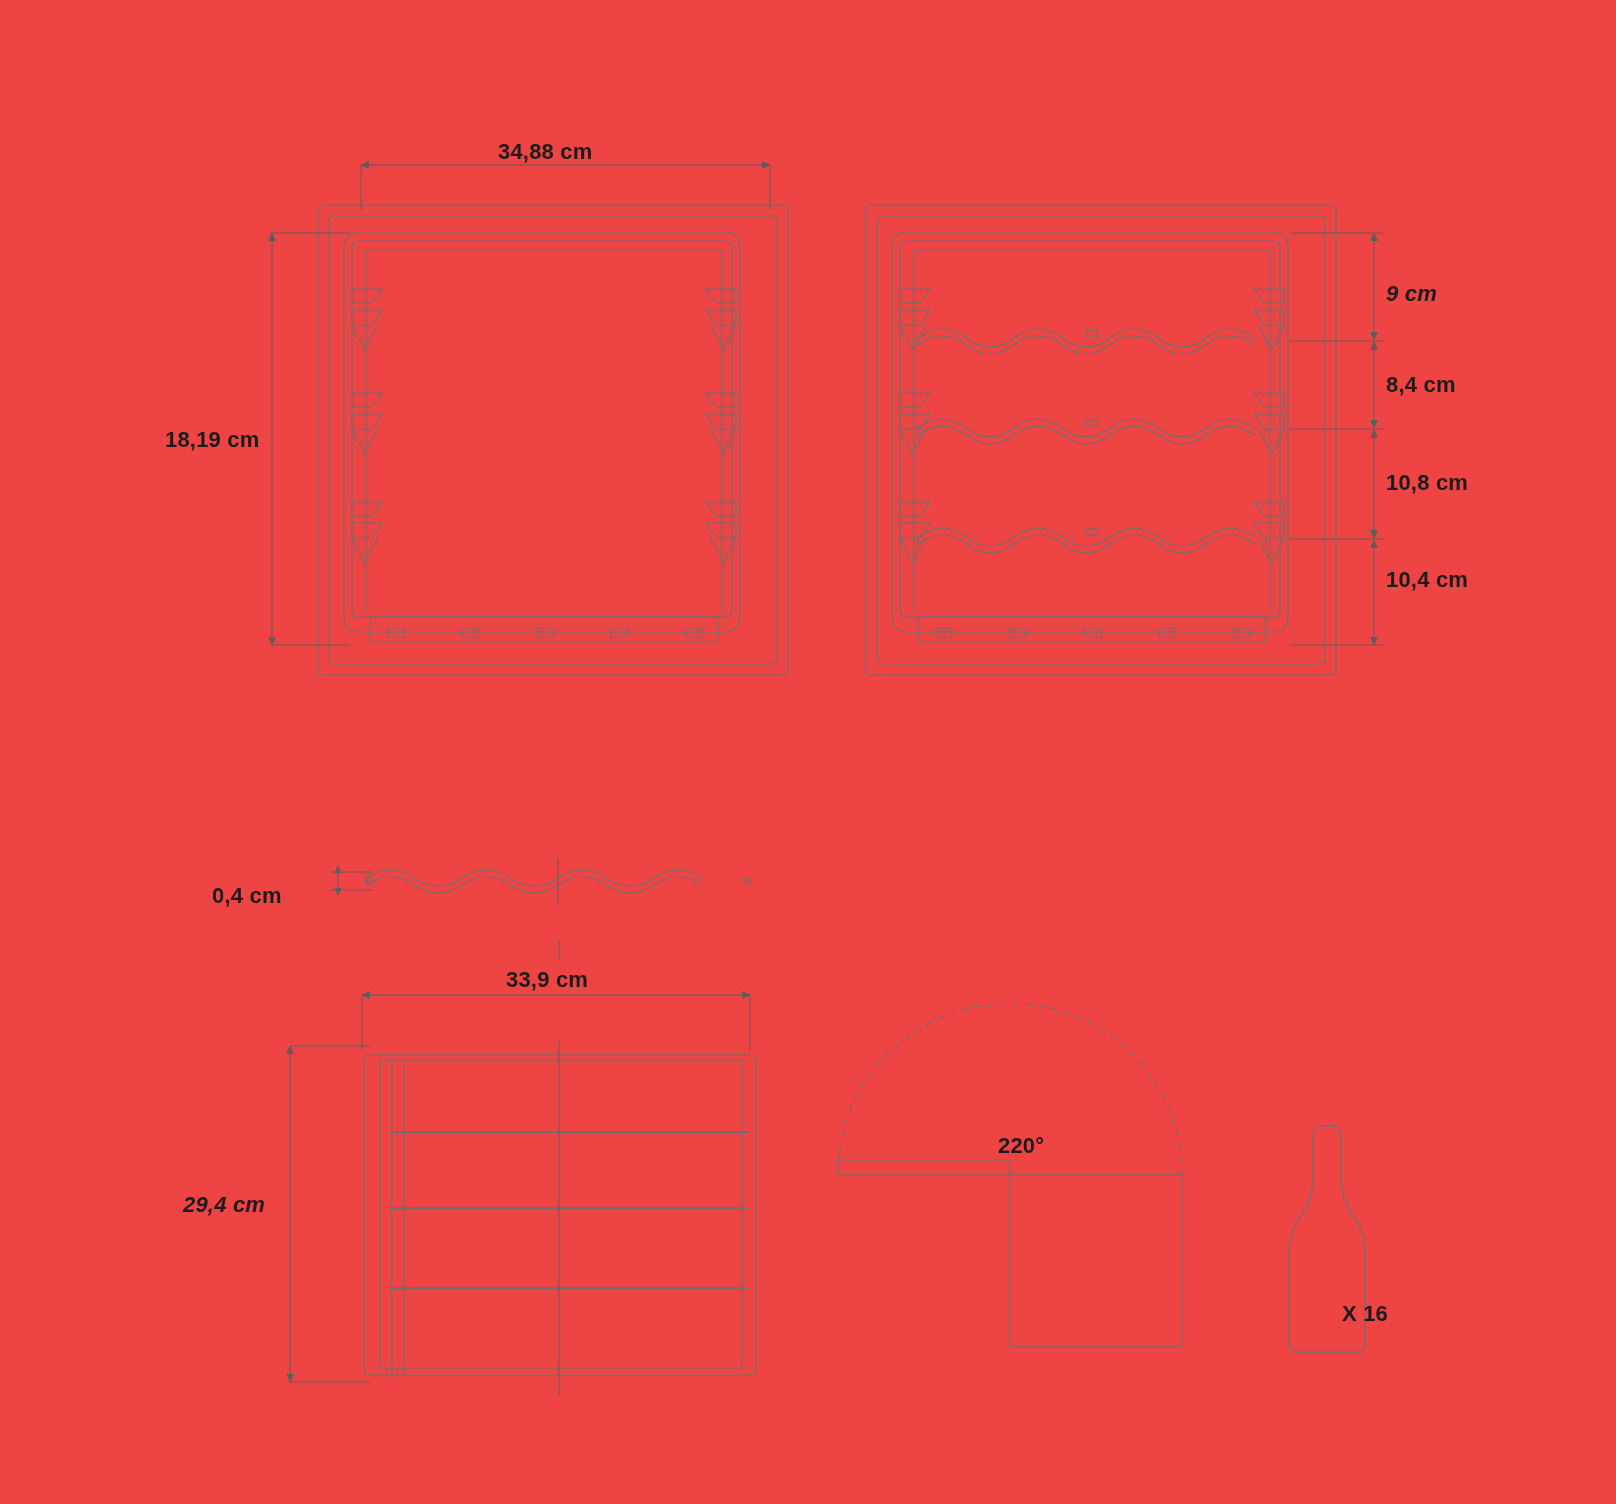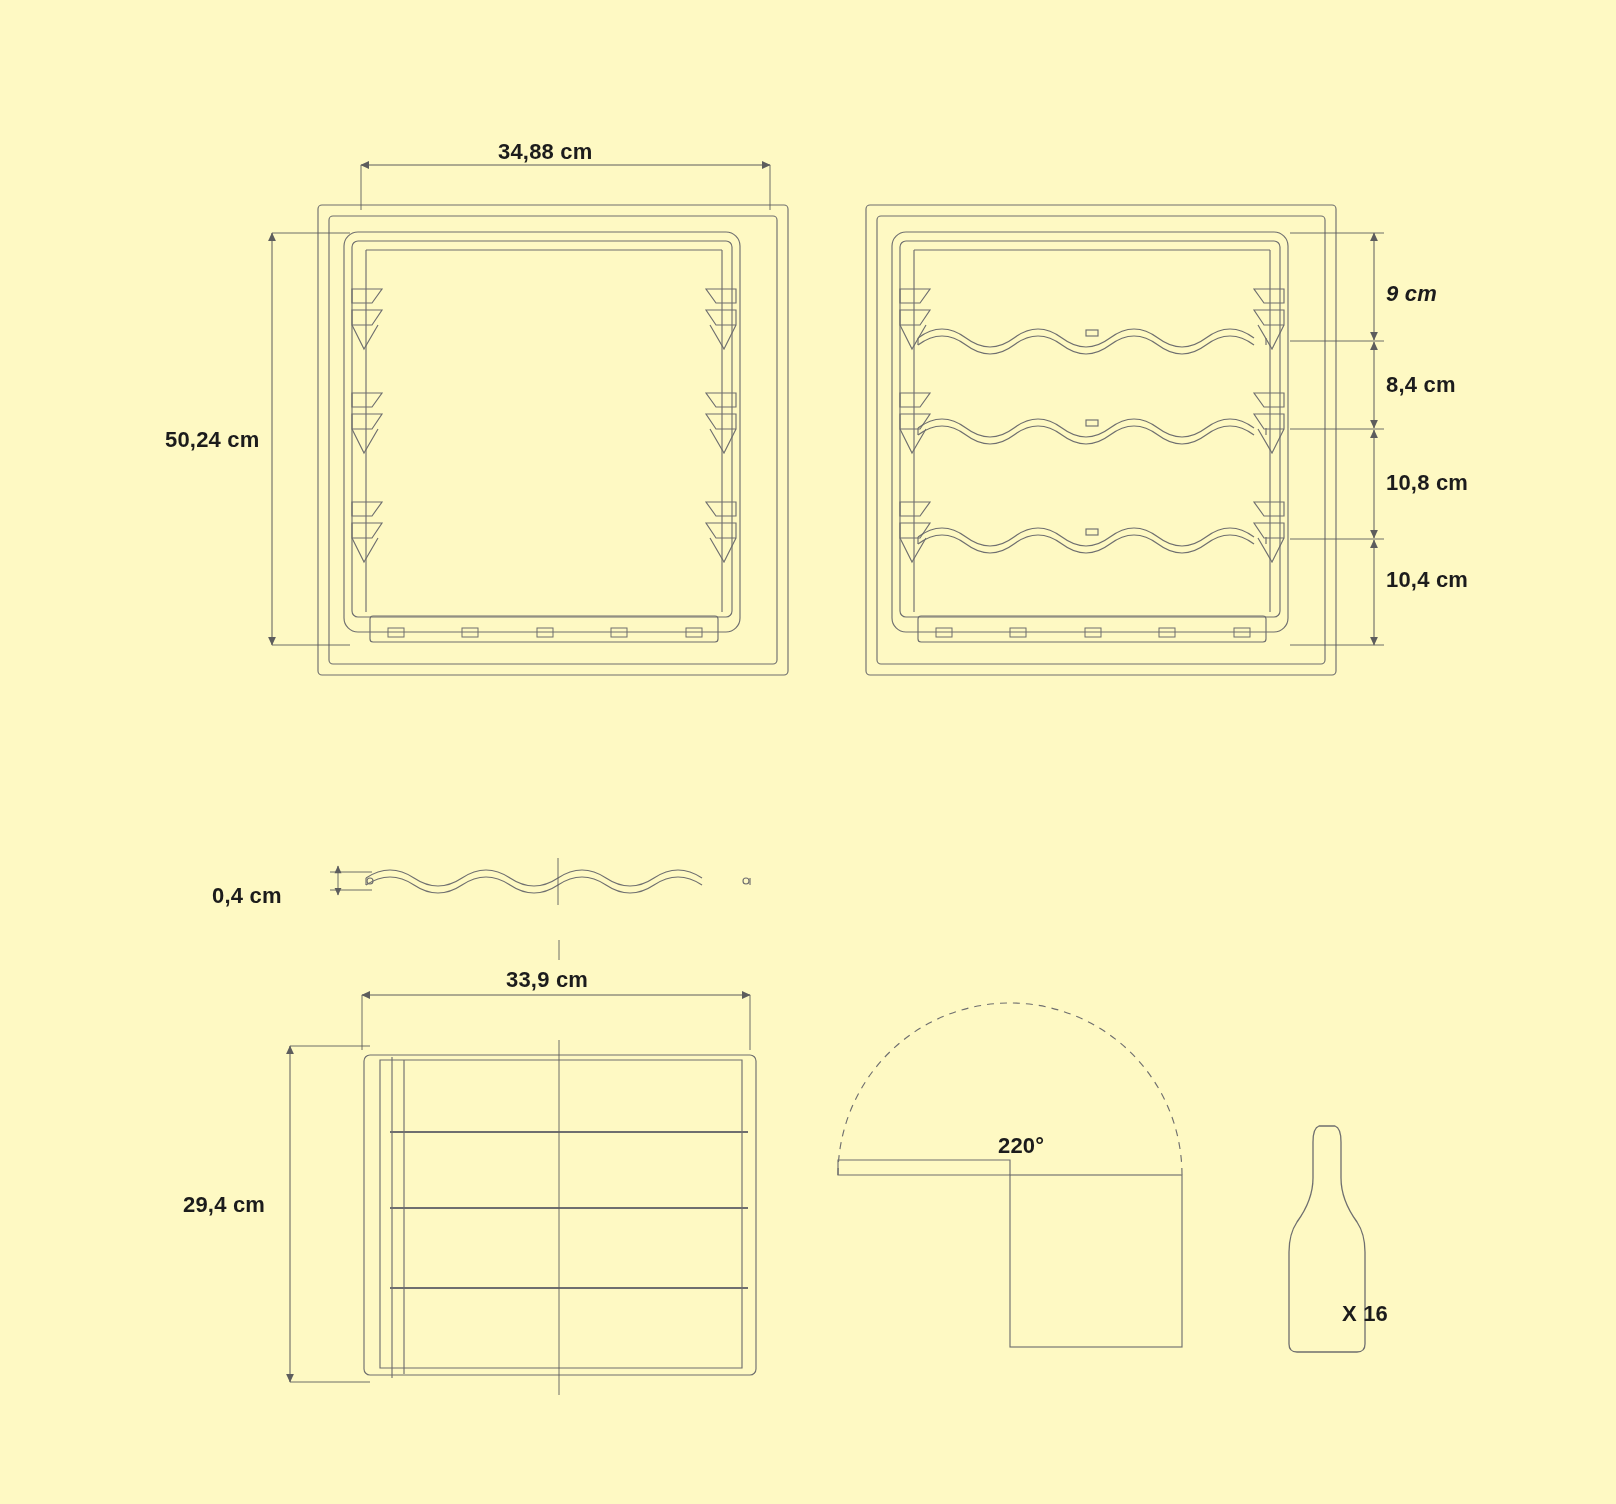--- a/index.html
+++ b/index.html
@@ -10,21 +10,21 @@
   body {
     width: 1616px;
     height: 1504px;
     position: relative;
     font-family: "Liberation Sans", sans-serif;
     overflow: hidden;
   }
   #diagram-root {
     position: absolute;
     inset: 0;
-    background: #fef9c3;
+    background: #ef4444;
   }
   svg.dwg {
     position: absolute;
     top: 0;
     left: 0;
     width: 1616px;
     height: 1504px;
   }
   .dim-label {
     position: absolute;
@@ -205,28 +205,28 @@
       <rect x="1010" y="1175" width="172" height="172"></rect>
       <path d="M838,1160 h172 v15 h-172 z"></path>
     </g>
 
     <g stroke="#6f6f6f" fill="none" stroke-width="1.3">
       <path d="M1313,1142 q0,-14 6,-16 h16 q6,2 6,16 v36 q0,22 16,44 q8,12 8,30 v92 q0,8 -8,8 h-60 q-8,0 -8,-8 v-92 q0,-18 8,-30 q16,-22 16,-44 z"></path>
     </g>
   </svg>
 
   <div class="dim-label sz-22" style="left:498px; top:139px;">34,88 cm</div>
-  <div class="dim-label sz-22" style="left:165px; top:427px;">50,24 cm</div>
+  <div class="dim-label sz-22" style="left:165px; top:427px;">18,19 cm</div>
 
   <div class="dim-label sz-22" style="left:1386px; top:281px;font-style:italic;">9 cm</div>
   <div class="dim-label sz-22" style="left:1386px; top:372px;">8,4 cm</div>
   <div class="dim-label sz-22" style="left:1386px; top:470px;">10,8 cm</div>
   <div class="dim-label sz-22" style="left:1386px; top:567px;">10,4 cm</div>
 
   <div class="dim-label sz-22" style="left:212px; top:843px;margin-top:40px;">0,4 cm</div>
 
   <div class="dim-label sz-22" style="left:492px; top:967px;margin-left:14px;">33,9 cm</div>
-  <div class="dim-label sz-22" style="left:183px; top:1192px;">29,4 cm</div>
+  <div class="dim-label sz-22" style="left:183px; top:1192px;font-style:italic;">29,4 cm</div>
 
   <div class="dim-label sz-22" style="left:998px; top:1133px;">220°</div>
   <div class="dim-label sz-22" style="left:1342px; top:1301px;text-align:center;">X 16</div>
 
 </div>
 
 </body></html>

